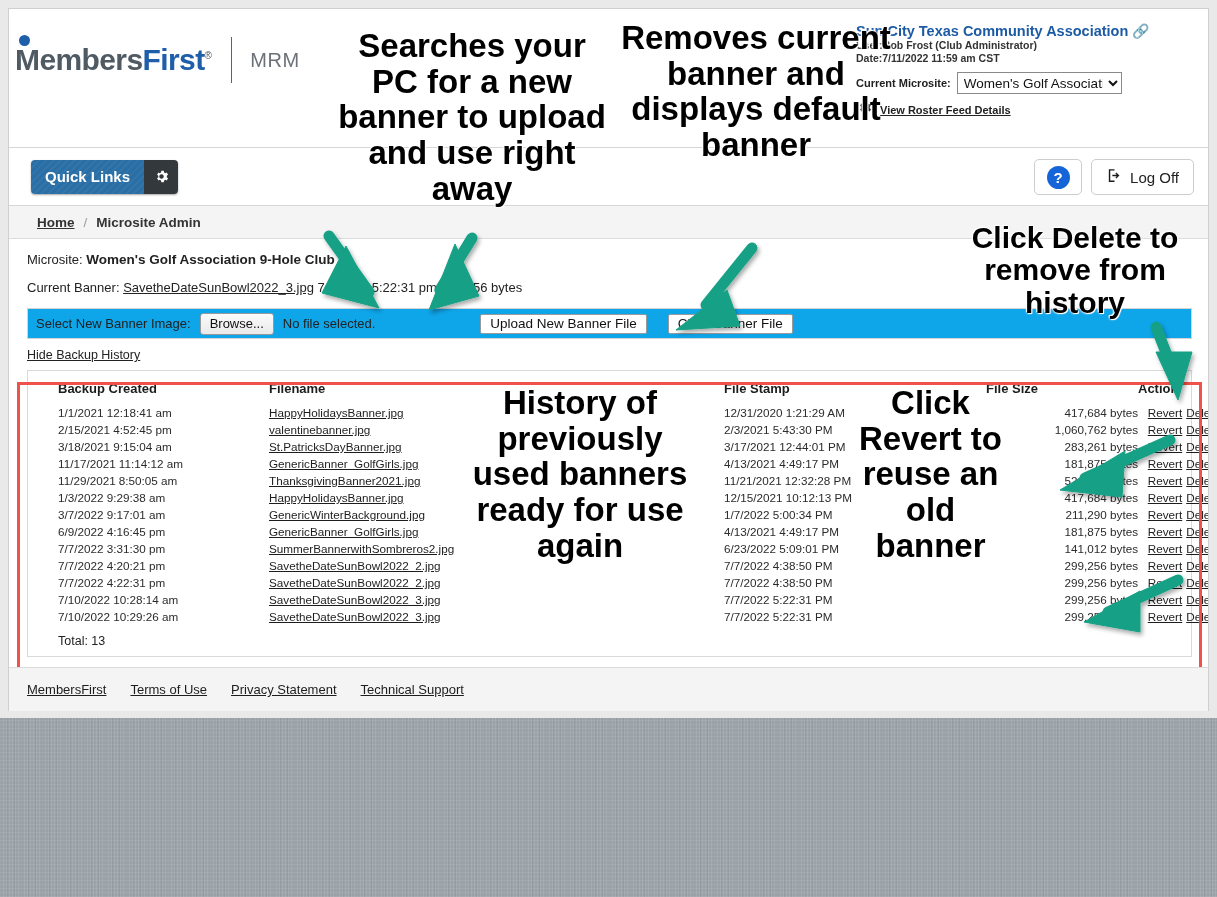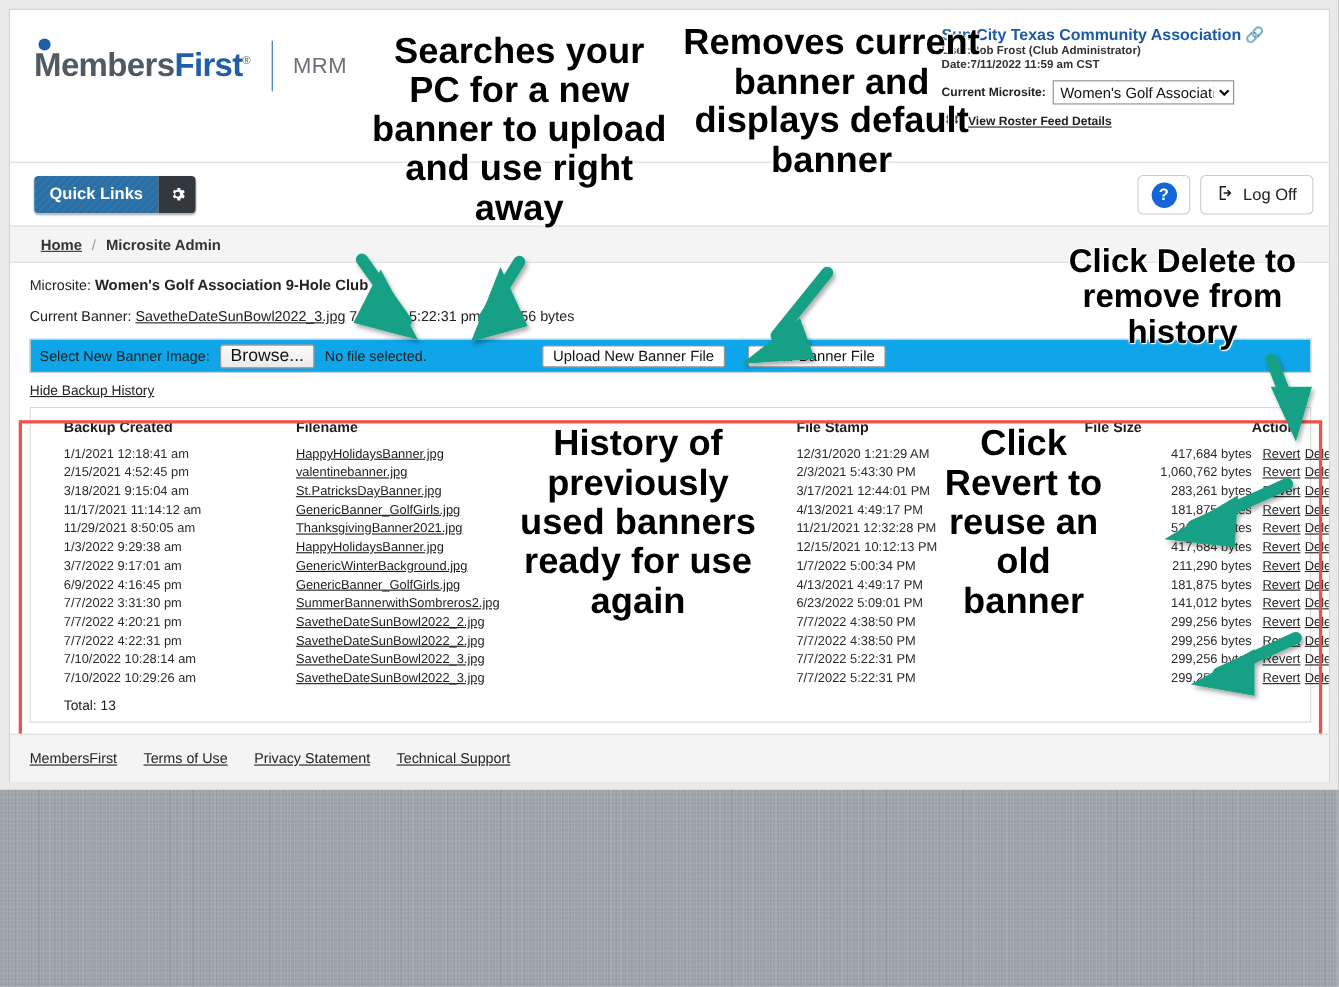--- a/index.html
+++ b/index.html
@@ -37,21 +37,21 @@
   }
 
   
   .site-header {
     position: relative;
     height: 139px;
     background: #ffffff;
     border-bottom: 1px solid #d6d6d6;
   }
   .logo-wrap {
-    position: absolute; left: 22px; top: 28px;
+    position: absolute; left: 6px; top: 28px;
     display: flex; align-items: center;
   }
   .logo-text {
     font-size: 30px; font-weight: bold; letter-spacing: -0.6px;
     color: #4f5a63; line-height: 1; position: relative;
   }
   .logo-text .first { color: #1f5fa9; }
   .logo-dot {
     position: absolute; left: 4px; top: -10px;
     width: 11px; height: 11px; border-radius: 50%;
@@ -155,21 +155,21 @@
 
   .upload-bar {
     border: 1px solid #d4d4d4; background: #0ea5e9;
     height: 31px; display: flex; align-items: center;
     padding: 0 8px; gap: 9px; font-size: 13px; color: #222;
   }
   .file-btn {
     border: 1px solid #9a9a9a; border-radius: 3px;
     background: linear-gradient(#fbfbfb,#eaeaea);
     font-family: "Liberation Sans", sans-serif;
-    font-size: 16px; color: #111; padding: 2px 9px; height: 22px;
+    font-size: 13px; color: #111; padding: 2px 9px; height: 22px;
     display:flex; align-items:center;
   }
   .no-file { font-size: 13px; color: #222; }
   .action-btn {
     border: 1px solid #9a9a9a; border-radius: 2px; background: #fff;
     font-family: "Liberation Sans", sans-serif;
     font-size: 13.5px; color: #111; height: 20px; padding: 0 9px;
     display:flex; align-items:center;
   }
   .hide-history {

